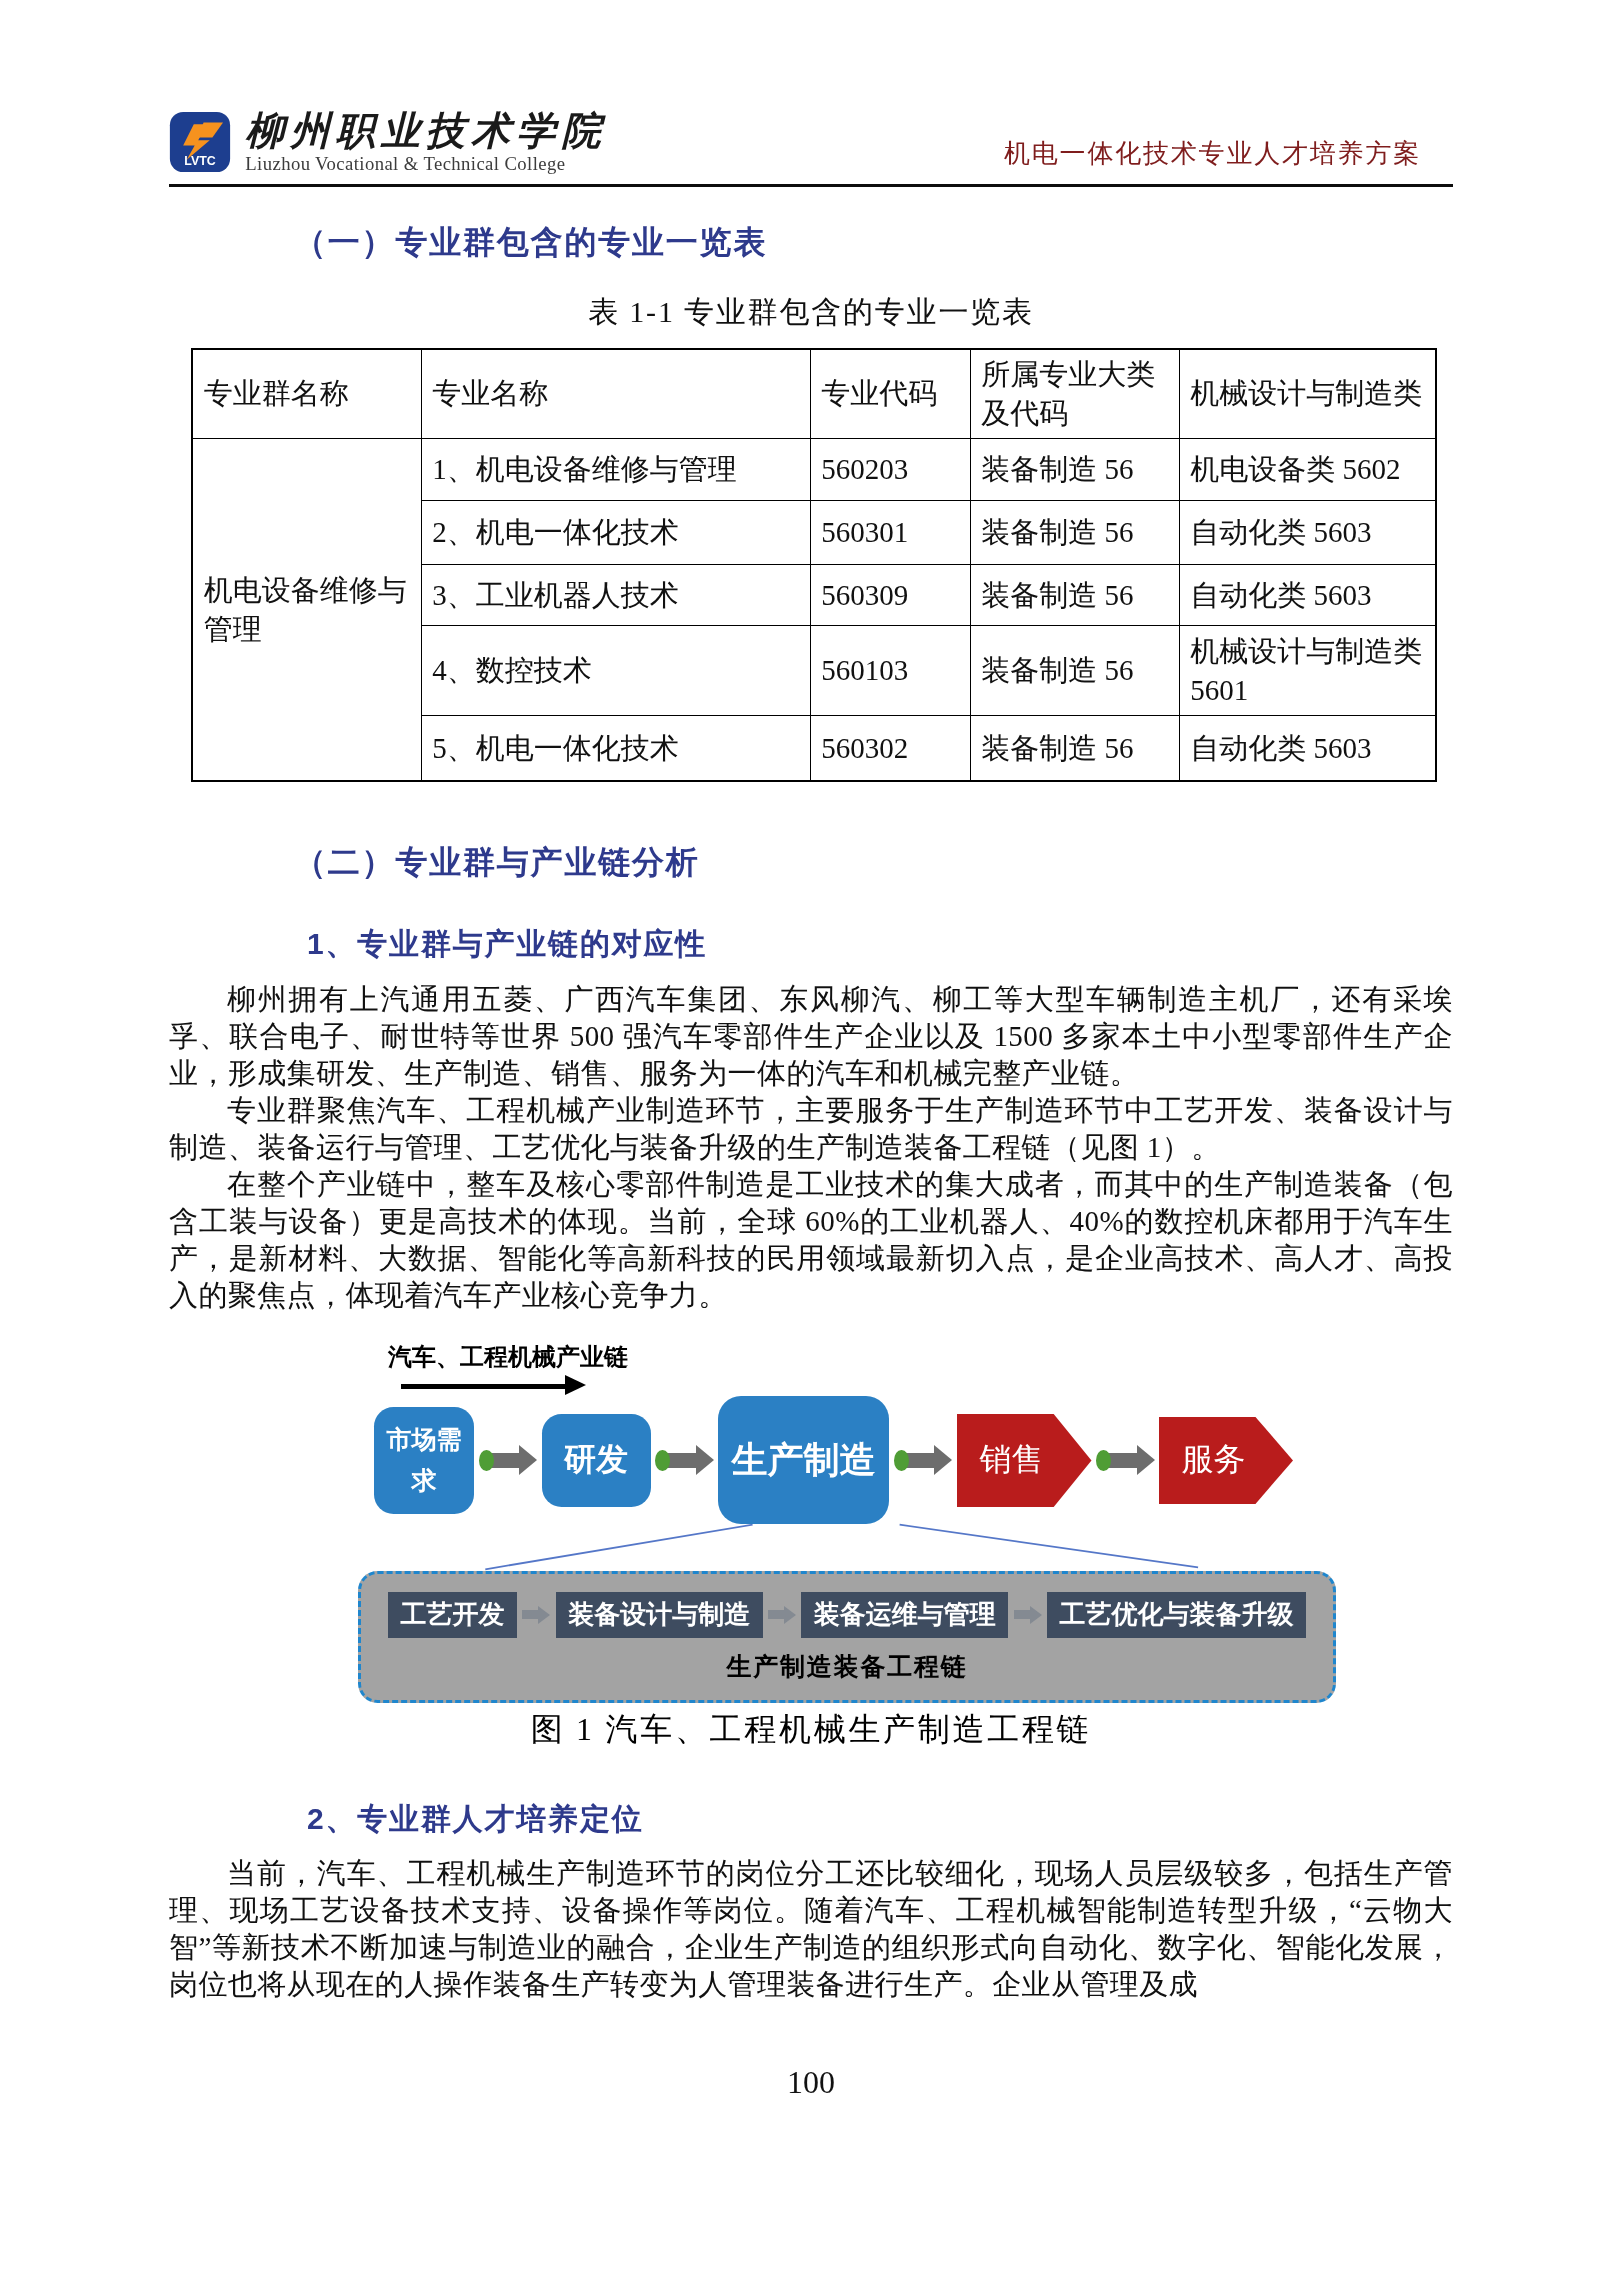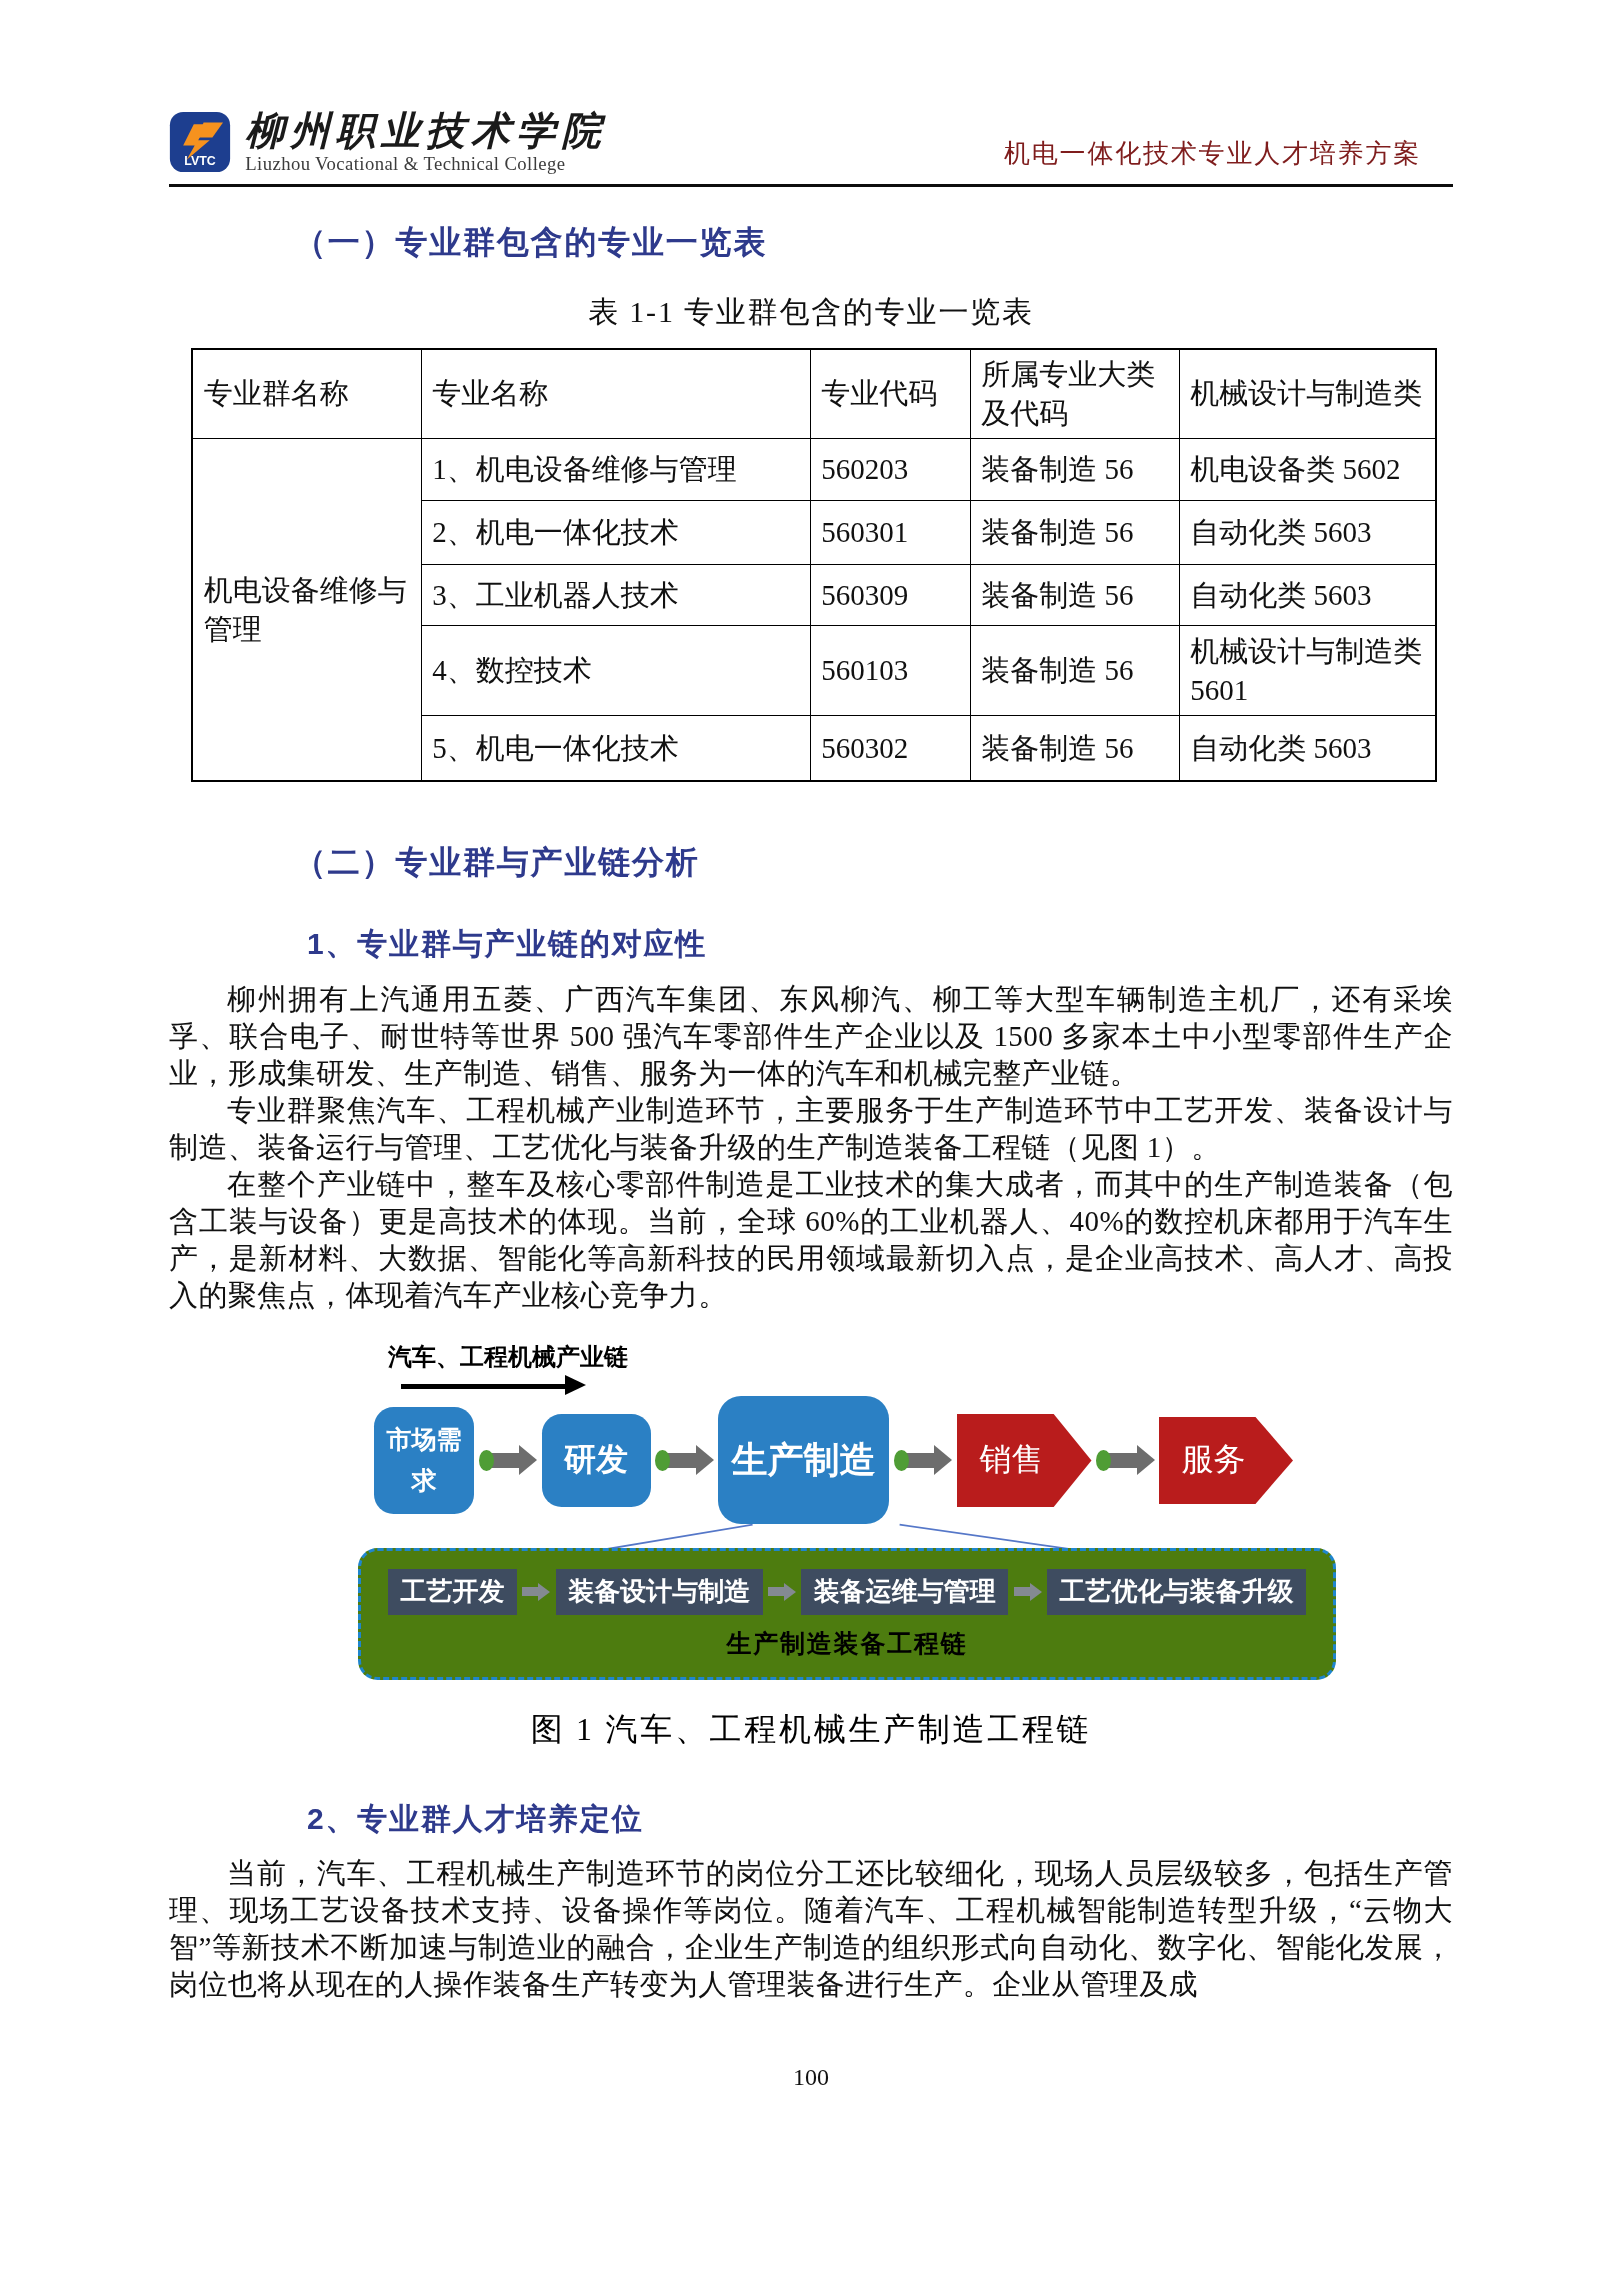--- a/index.html
+++ b/index.html
@@ -84,36 +84,36 @@
   .pent{background:#b91c1c;color:#fff;font-weight:normal;display:flex;align-items:center;justify-content:center;
         clip-path:polygon(0 0,72% 0,100% 50%,72% 100%,0 100%);box-sizing:border-box;padding-right:25px;}
   .pent.p1{width:135px;height:93px;font-size:32px;}
   .pent.p2{width:134px;height:87px;font-size:32px;}
   .conn{display:flex;align-items:center;margin:0 4.5px;}
   .dot{width:15px;height:21.4px;border-radius:50%;background:#4f9d35;margin-right:-4.5px;position:relative;z-index:2;}
   .shaft{width:30px;height:15px;background:#6d6d6d;}
   .head{width:0;height:0;border-top:15px solid transparent;border-bottom:15px solid transparent;border-left:18.7px solid #6d6d6d;}
   .fig-lines{position:absolute;left:0;top:0;pointer-events:none;}
   .dashed-box{
-    position:absolute;left:189px;top:207px;width:978px;height:132px;
-    border:3.6px dashed #1f86cd;border-radius:19.6px;background:#4d7c0f;
+    position:absolute;left:189px;top:230px;width:978px;height:132px;
+    border:3.6px dashed #1f86cd;border-radius:19.6px;background:#a3a3a3;
     box-sizing:border-box;display:flex;flex-direction:column;align-items:center;justify-content:center;
   }
   .sub-chain{display:flex;align-items:center;}
   .dbox{background:#3e4c60;color:#fff;font-weight:bold;font-size:26px;height:46px;
         display:flex;align-items:center;justify-content:center;padding:0 12.5px;white-space:nowrap;}
   .sarrow{display:flex;align-items:center;margin:0 5.3px;}
   .sshaft{width:16px;height:9px;background:#848a92;}
   .shead{width:0;height:0;border-top:9.8px solid transparent;border-bottom:9.8px solid transparent;border-left:12.5px solid #848a92;}
   .sub-chain-label{margin-top:12.5px;font-size:25px;font-weight:bold;color:#000;letter-spacing:1.8px;text-align:center;}
   .fig-caption{position:absolute;left:0;right:0;top:367px;text-align:center;
     font-family:"Liberation Serif","DejaVu Serif",serif;font-size:32px;letter-spacing:2.7px;color:#000;}
   .sub2{margin-top:46px;}
   
-  .page-num{position:absolute;left:0;right:0;top:2064px;text-align:center;font-size:24px;color:#111;}
+  .page-num{position:absolute;left:0;right:0;top:2064px;text-align:center;font-size:32px;color:#111;}
 </style>
 </head>
 <body>
 
 <div class="page">
 
   <div class="hdr">
     <div class="brand">
       <svg width="62" height="62" viewBox="0 0 70 70">
         <rect x="1" y="1" width="68" height="68" rx="15" fill="#1d3e8f"></rect>

